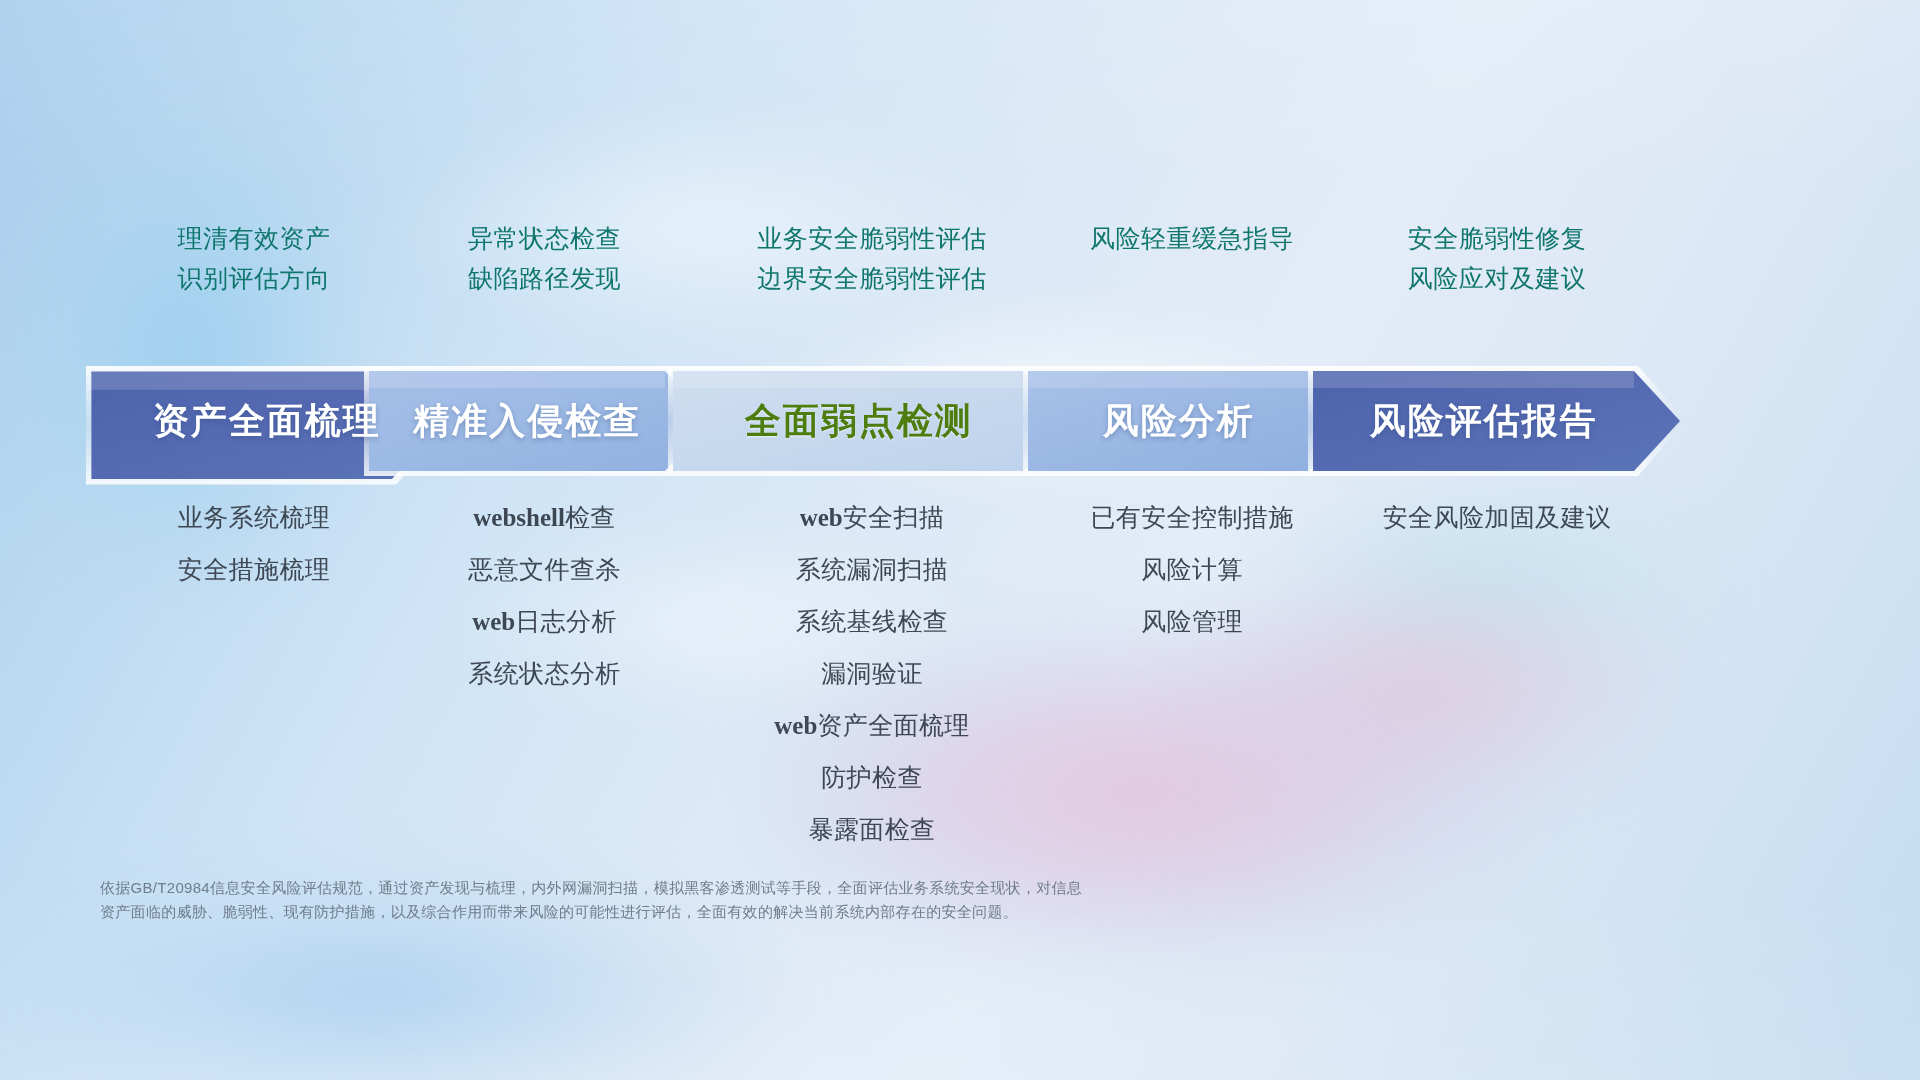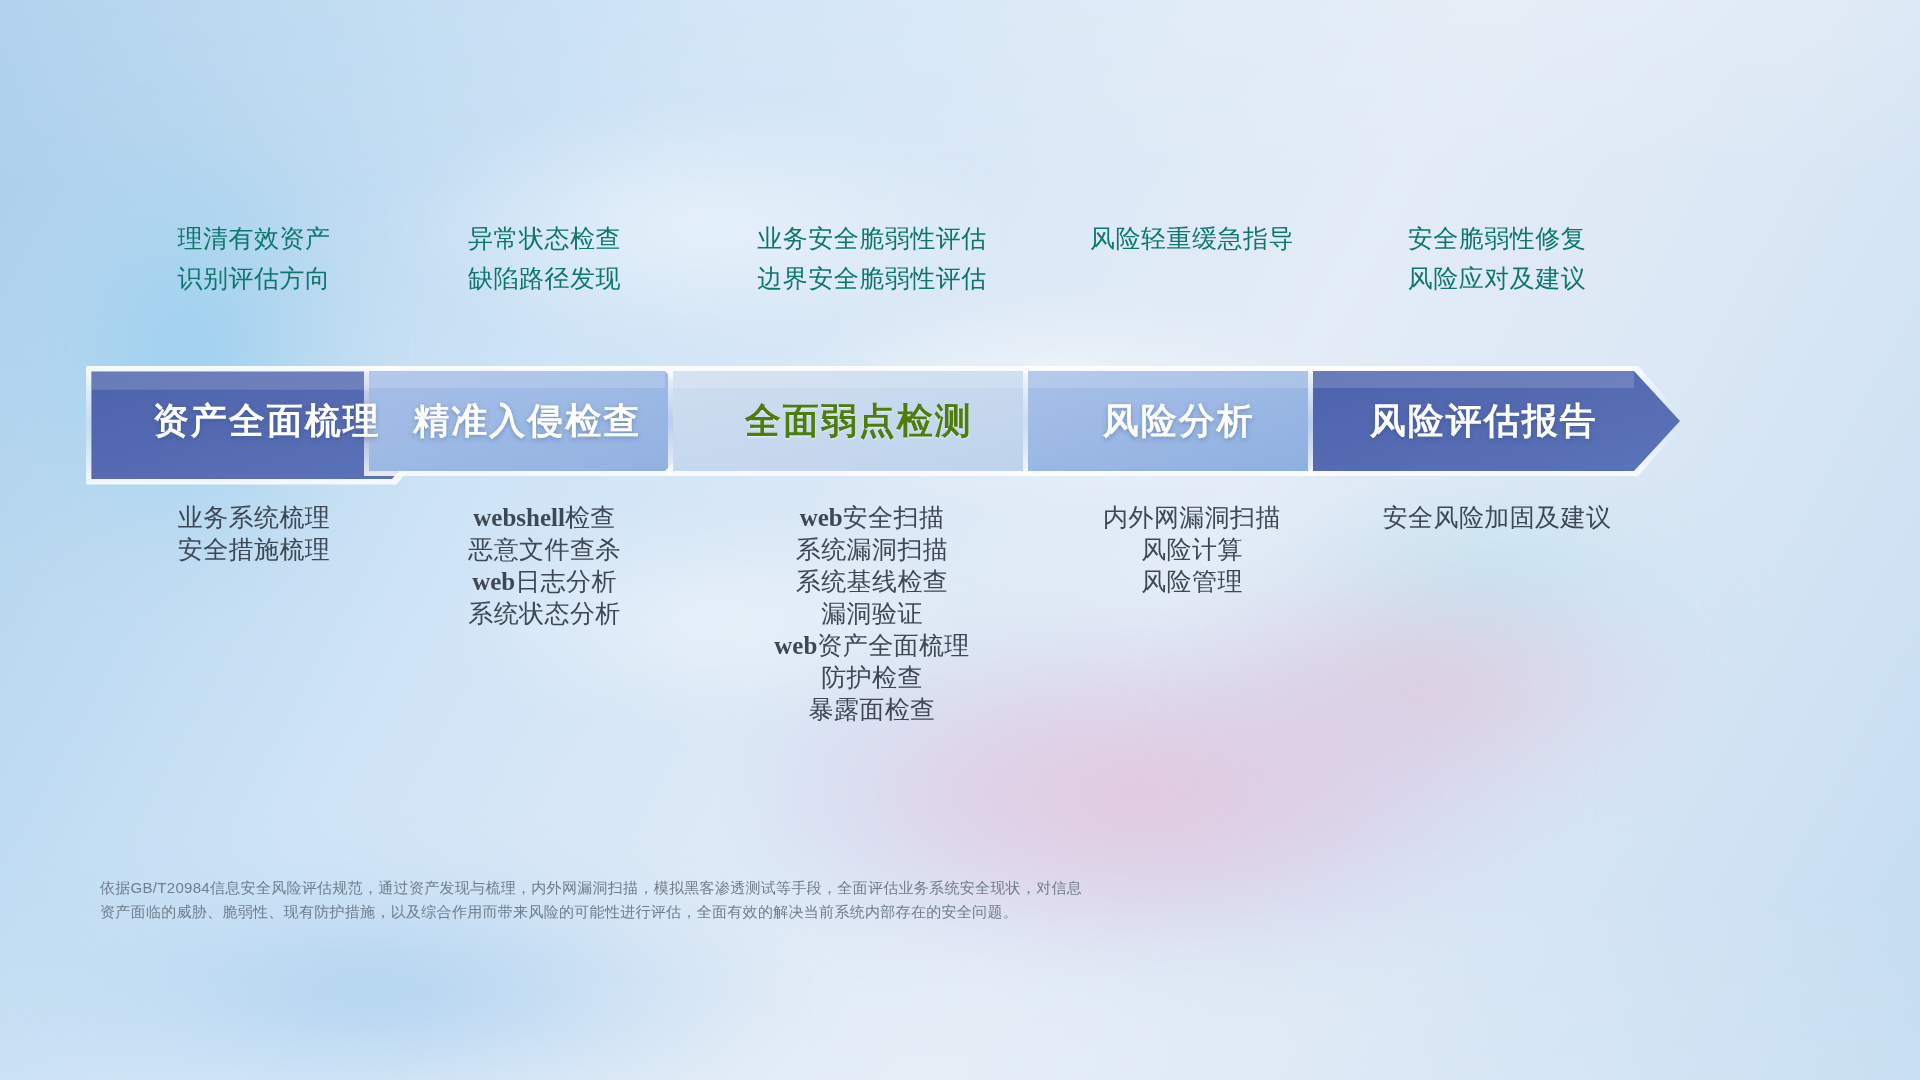--- a/index.html
+++ b/index.html
@@ -137,21 +137,21 @@
   .lbl.b{color:#4d7c0f;text-shadow:0 1px 2px rgba(255,255,255,.65);}
 
   
   .botrow{
     position:absolute;left:0;top:505px;width:1920px;
     display:flex;
   }
   .botcol{
     flex:0 0 auto;
     display:flex;flex-direction:column;align-items:center;
-    gap:7px;
+    gap:27px;
   }
   .botline{
     color:#3e4854;
     font-size:25px;
     line-height:1.0;
     white-space:nowrap;
     letter-spacing:.4px;
   }
   .botline b{
     font-family:"Liberation Serif","DejaVu Serif",serif;
@@ -324,21 +324,21 @@
       <div class="botcol" style="width: 408px; margin-left: -53px; text-align: right;">
         <div class="botline"><b>web</b><span>安全扫描</span></div>
         <div class="botline">系统漏洞扫描</div>
         <div class="botline">系统基线检查</div>
         <div class="botline">漏洞验证</div>
         <div class="botline"><b>web</b><span>资产全面梳理</span></div>
         <div class="botline">防护检查</div>
         <div class="botline">暴露面检查</div>
       </div>
       <div class="botcol" style="width: 338px; margin-left: -53px;">
-        <div class="botline">内外网漏洞扫描</div>
+        <div class="botline">已有安全控制措施</div>
         <div class="botline">风险计算</div>
         <div class="botline">风险管理</div>
       </div>
       <div class="botcol" style="width: 378px; margin-left: -53px;">
         <div class="botline">安全风险加固及建议</div>
       </div>
     </div>
 
   <div class="footer">
     <div>依据GB/T20984信息安全风险评估规范，通过资产发现与梳理，内外网漏洞扫描，模拟黑客渗透测试等手段，全面评估业务系统安全现状，对信息</div>

